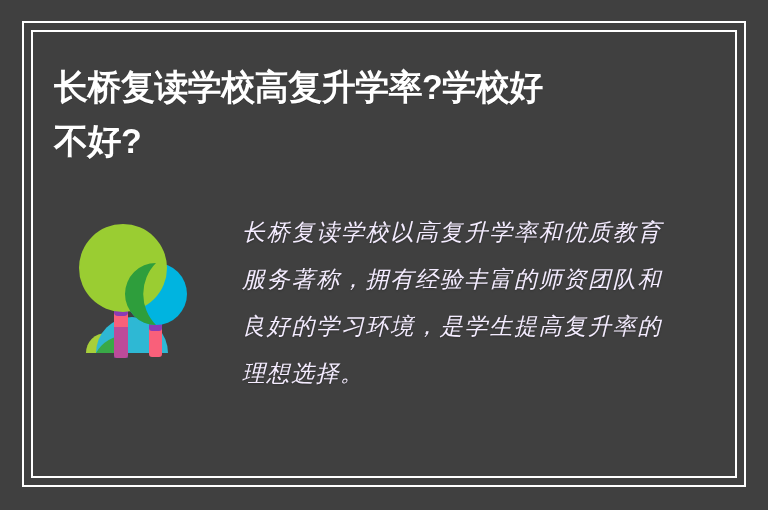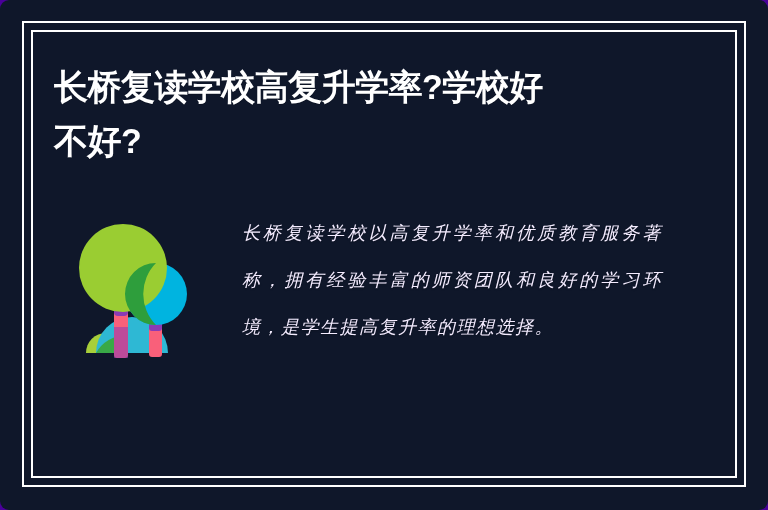--- a/index.html
+++ b/index.html
@@ -12,23 +12,22 @@
     height: 510px;
     overflow: hidden;
     background: #4a0099;
     font-family: "Liberation Sans", "DejaVu Sans", sans-serif;
   }
 
   .poster {
     position: relative;
     width: 768px;
     height: 510px;
-    background: #0f172a;
+    background: #404040;
     overflow: hidden;
-    border-radius: 9px;
   }
 
   
   .frame-outer {
     position: absolute;
     left: 22px;
     top: 21px;
     right: 22px;
     bottom: 23px;
     border: 2px solid #ffffff;
@@ -88,21 +87,21 @@
     width: 140px;
     height: 150px;
   }
 
   
   .paragraph {
     flex: 1 1 auto;
     margin-left: 24px;
     margin-top: 4px;
     color: #f4ecff;
-    font-size: 18px;
+    font-size: 23px;
     line-height: 47px;
     font-family: "DejaVu Serif", "Liberation Serif", serif;
     font-style: italic;
     font-weight: 500;
     letter-spacing: 1.5px;
     text-align: justify;
     text-shadow: 0 1px 2px rgba(0,0,0,0.25);
     max-width: 420px;
   }
 </style>

